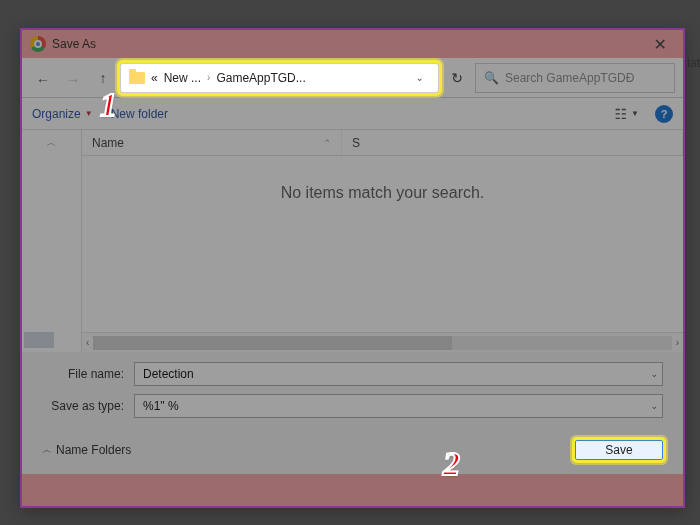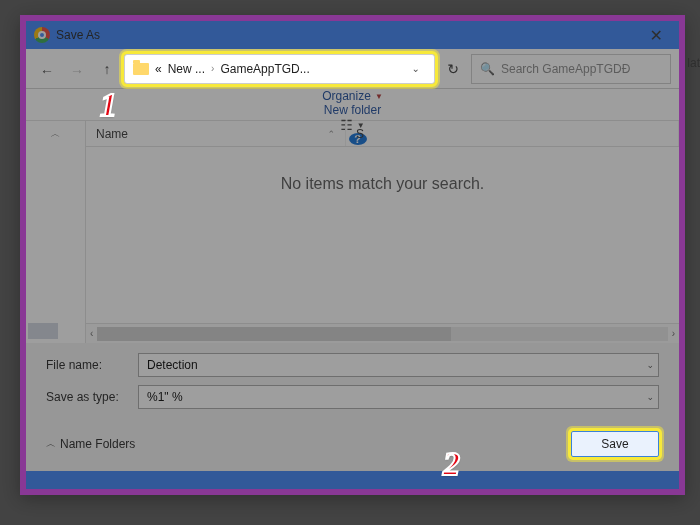--- a/index.html
+++ b/index.html
@@ -1,37 +1,37 @@
 <!DOCTYPE html>
 <html><head>
 <meta charset="utf-8">
 <style>
 * { box-sizing: border-box; font-family: "Segoe UI", Tahoma, sans-serif; }
 body { margin: 0; width: 700px; height: 525px; background: #5a5a5a; overflow: hidden; position: relative; }
 .dimmer { position: absolute; inset: 0; background: rgba(40,40,40,0.45); z-index: 50; pointer-events: none; }
-.dialog { position: absolute; left: 20px; top: 15px; width: 665px; height: 480px; background: #3b82f6; border: 6px solid #d946ef; box-shadow: 0 4px 18px rgba(0,0,0,.4); }
+.dialog { position: absolute; left: 20px; top: 28px; width: 665px; height: 480px; background: #fca5a5; border: 2px solid #d946ef; box-shadow: 0 4px 18px rgba(0,0,0,.4); }
 .titlebar { display: flex; align-items: center; height: 28px; padding: 0 8px; }
 .titlebar .icon { width: 16px; height: 16px; margin-right: 6px; display: inline-block; }
 .chrome-icon { position: relative; }
 .chrome-icon::before { content: ""; position: absolute; inset: 0; border-radius: 50%; background: conic-gradient(#ea4335 0 120deg, #34a853 120deg 240deg, #fbbc05 240deg 360deg); }
 .chrome-icon::after { content: ""; position: absolute; inset: 4px; border-radius: 50%; background: #4285f4; border: 2px solid #fff; }
 .titlebar .title { font-size: 12px; color: #222; }
 .titlebar .close { margin-left: auto; font-size: 16px; color: #333; padding: 2px 8px; }
 .navrow { display: flex; align-items: center; height: 40px; padding: 4px 8px; gap: 4px; border-bottom: 1px solid #d0d0d0; background: #fff; }
 .navbtn { width: 26px; height: 26px; display: flex; align-items: center; justify-content: center; color: #444; font-size: 14px; background: transparent; border: none; }
 .navbtn.disabled { color: #bbb; }
 .breadcrumb { display: flex; align-items: center; flex: 1; height: 30px; border: 1px solid #ccc; background: #fff; padding: 0 8px; font-size: 12px; color: #222; gap: 6px; position: relative; z-index: 60; }
 .bc-highlight { outline: 3px solid #f7e93a; box-shadow: 0 0 0 5px rgba(247,233,58,0.5); border-radius: 3px; }
 .bc-folder { width: 16px; height: 12px; background: #ffd86b; border-radius: 1px; position: relative; display: inline-block; }
 .bc-folder::before { content: ""; position: absolute; top: -3px; left: 0; width: 7px; height: 3px; background: #ffd86b; border-radius: 1px 1px 0 0; }
 .bc-sep { color: #888; font-size: 10px; }
 .bc-drop { margin-left: auto; color: #555; font-size: 10px; padding: 0 6px; }
 .refresh { width: 28px; height: 28px; display: flex; align-items: center; justify-content: center; font-size: 14px; color: #333; }
 .search { flex: 0 0 200px; height: 30px; border: 1px solid #ccc; background: #fff; display: flex; align-items: center; padding: 0 8px; font-size: 12px; color: #888; gap: 6px; }
-.toolbar { display: flex; align-items: center; height: 32px; padding: 0 10px; font-size: 12px; background: #fff; border-bottom: 1px solid #e0e0e0; flex-direction: column; }
+.toolbar { display: flex; align-items: center; height: 32px; padding: 0 10px; font-size: 12px; background: #fff; border-bottom: 1px solid #e0e0e0; }
 .toolbar .link { color: #1a4a9c; display: flex; align-items: center; gap: 4px; }
 .toolbar .drop { font-size: 8px; color: #b03030; }
 .toolbar .spacer { flex: 1; }
 .viewbtn { display: flex; align-items: center; gap: 4px; color: #444; padding: 0 6px; font-size: 14px; }
 .help { width: 18px; height: 18px; border-radius: 50%; background: #0b6dd8; color: #fff; font-size: 11px; font-weight: bold; display: flex; align-items: center; justify-content: center; margin-left: 10px; }
 .body { display: flex; height: 222px; background: #fff; }
 .tree { width: 60px; border-right: 1px solid #e0e0e0; display: flex; flex-direction: column; align-items: center; padding-top: 6px; position: relative; }
 .tree .chev { font-size: 10px; color: #666; }
 .tree .sel { position: absolute; left: 2px; bottom: 4px; width: 30px; height: 16px; background: #d0d6e0; }
 .list { flex: 1; display: flex; flex-direction: column; }
@@ -40,28 +40,28 @@
 .lh-name { flex: 0 0 260px; }
 .lh-date { flex: 0 0 140px; }
 .lh-type { flex: 0 0 120px; }
 .lh-s { flex: 1; }
 .empty { flex: 1; display: flex; align-items: flex-start; justify-content: center; padding-top: 28px; font-size: 16px; color: #555; }
 .hscroll { display: flex; align-items: center; height: 20px; border-top: 1px solid #e0e0e0; background: #fafafa; font-size: 10px; color: #666; padding: 0 4px; }
 .hscroll .track { flex: 1; height: 14px; background: #e8e8e8; margin: 0 4px; position: relative; }
 .hscroll .thumb { position: absolute; left: 0; top: 0; height: 100%; width: 62%; background: #cfcfcf; }
 .fields { padding: 10px 20px 4px; background: #f3f3f3; }
 .fieldrow { display: flex; align-items: center; margin-bottom: 8px; }
-.fieldrow label { width: 92px; font-size: 12px; color: #222; padding-right: 10px; }
+.fieldrow label { width: 92px; font-size: 12px; color: #222; text-align: right; padding-right: 10px; }
 .fieldrow .input { flex: 1; height: 24px; border: 1px solid #a8a8a8; background: #fff; font-size: 12px; padding: 0 8px; display: flex; align-items: center; position: relative; }
 .fieldrow .input .dd { position: absolute; right: 4px; font-size: 9px; color: #555; }
 .footer { display: flex; align-items: center; padding: 10px 20px 14px; background: #f3f3f3; }
 .footer .hf { font-size: 12px; color: #222; display: flex; align-items: center; gap: 4px; }
 .footer .chev2 { font-size: 10px; }
 .footer .spacer { flex: 1; }
-.btn { width: 88px; height: 26px; border: 1px solid #9a9a9a; background: #efefef; font-size: 12px; color: #222; display: flex; align-items: center; justify-content: center; margin-left: 10px; position: relative; z-index: 60; }
+.btn { width: 88px; height: 20px; border: 1px solid #9a9a9a; background: #efefef; font-size: 12px; color: #222; display: flex; align-items: center; justify-content: center; margin-left: 10px; position: relative; z-index: 60; }
 .btn-save { border: 1px solid #3a82d8; background: #eaf2fd; }
 .btn-hl { outline: 3px solid #f7e93a; box-shadow: 0 0 0 5px rgba(247,233,58,0.5); border-radius: 2px; }
 .annot { position: absolute; font-family: Georgia, serif; font-size: 34px; font-weight: 900; font-style: italic; color: #e30613; -webkit-text-stroke: 2px #fff; text-shadow: 0 1px 2px rgba(0,0,0,.4); z-index: 70; pointer-events: none; }
 .annot.a1 { left: 100px; top: 86px; }
 .annot.a2 { left: 443px; top: 445px; }
 .edge { position: absolute; right: 0; top: 56px; font-size: 12px; color: #333; z-index: 40; }
 </style>
 </head>
 <body>
 

